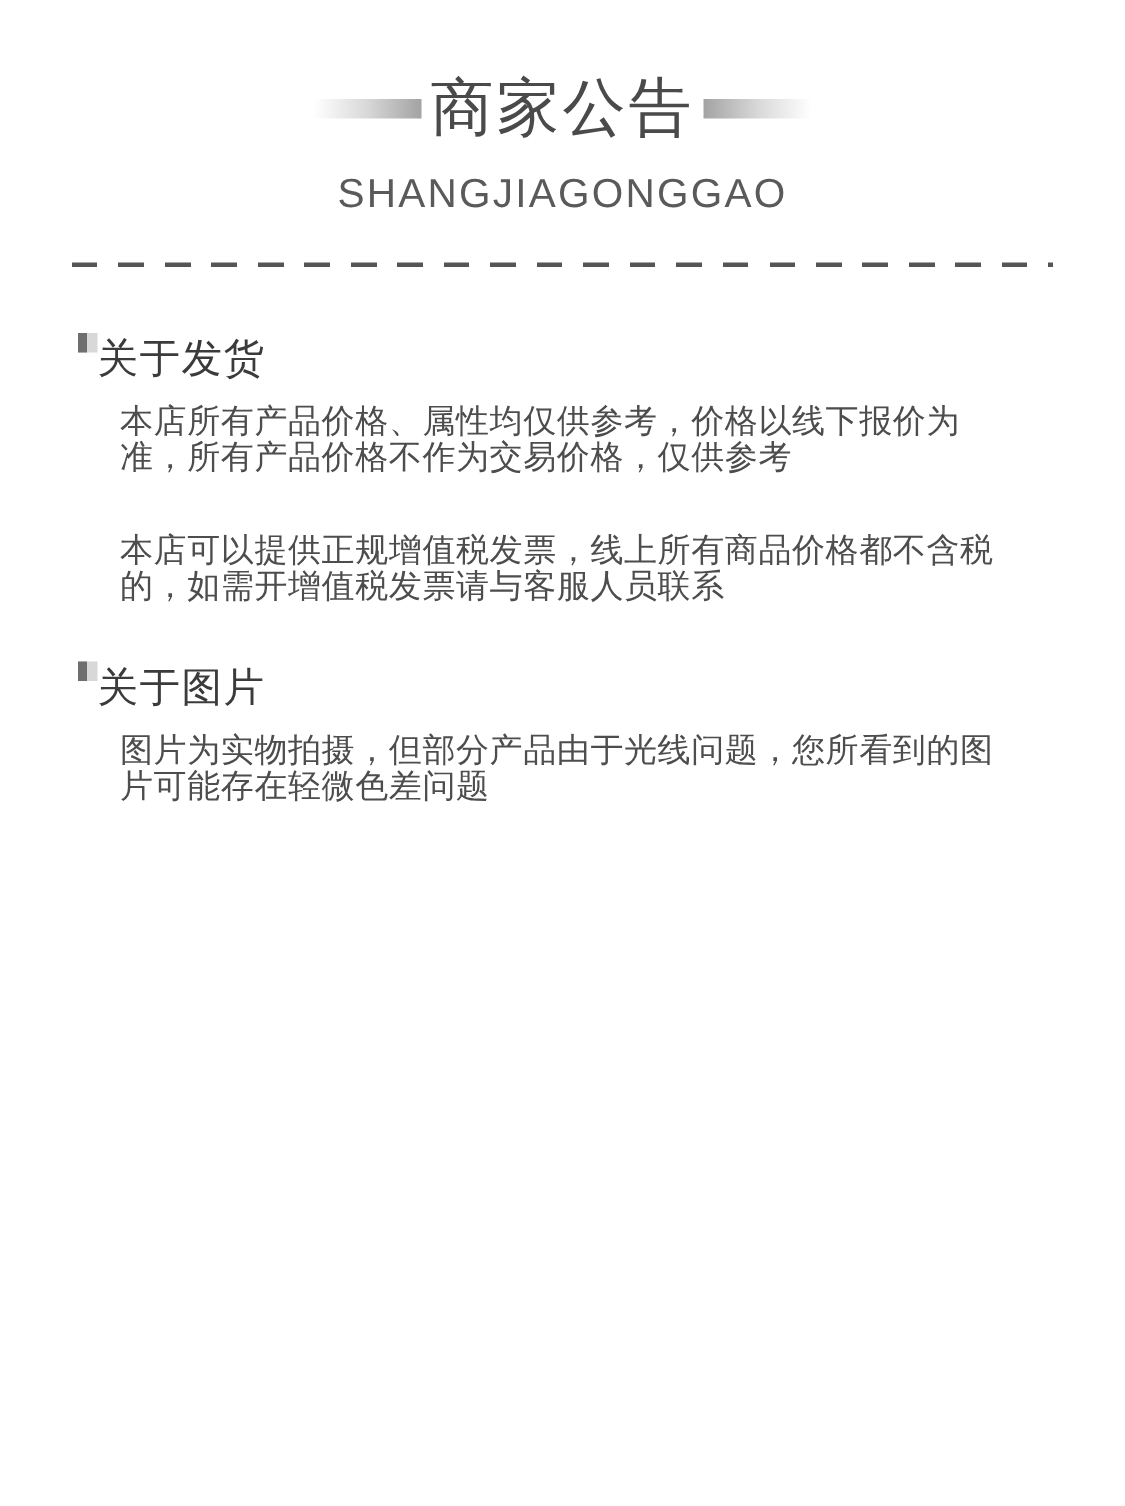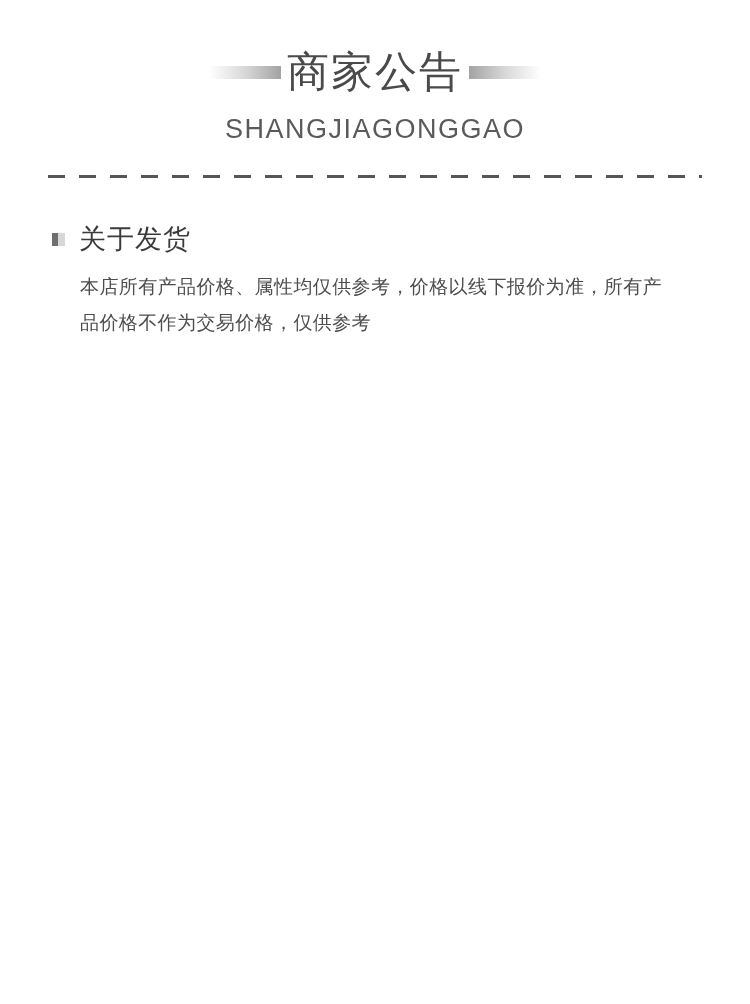--- a/index.html
+++ b/index.html
@@ -83,22 +83,20 @@
     padding: 0 52px 0 52px;
   }
   .section {
     margin-bottom: 38px;
   }
   .section:last-child {
     margin-bottom: 0;
   }
   .sec-head {
     display: flex;
-    align-items: center;
-    gap: 14px;
   }
   .bullet {
     width: 13px;
     height: 13px;
     flex: none;
     position: relative;
     background: #d8d8d8;
   }
   .bullet::after {
     content: "";
@@ -112,22 +110,22 @@
   .sec-title {
     font-size: 27px;
     line-height: 34px;
     color: #3b3b3b;
     font-weight: 400;
     letter-spacing: 1px;
   }
   .sec-body {
     margin-top: 13px;
     margin-left: 28px;
-    font-size: 19px;
-    line-height: 36px;
+    font-size: 22px;
+    line-height: 24px;
     color: #4d4d4d;
     letter-spacing: 0.4px;
     max-width: 600px;
   }
 </style>
 </head>
 <body>
 
 <div class="page">
 
@@ -146,18 +144,26 @@
 
     <div class="section">
       <div class="sec-head">
         <span class="bullet"></span>
         <span class="sec-title">关于发货</span>
       </div>
       <div class="sec-body">本店所有产品价格、属性均仅供参考，价格以线下报价为准，所有产品价格不作为交易价格，仅供参考</div>
     </div>
 
     <div class="section">
+      <div class="sec-body">本店可以提供正规增值税发票，线上所有商品价格都不含税的，如需开增值税发票请与客服人员联系</div>
     </div>
 
 
+    <div class="section">
+      <div class="sec-head">
+        <span class="bullet"></span>
+        <span class="sec-title">关于图片</span>
+      </div>
+      <div class="sec-body">图片为实物拍摄，但部分产品由于光线问题，您所看到的图片可能存在轻微色差问题</div>
+    </div>
 
   </div>
 </div>
 
 </body></html>

